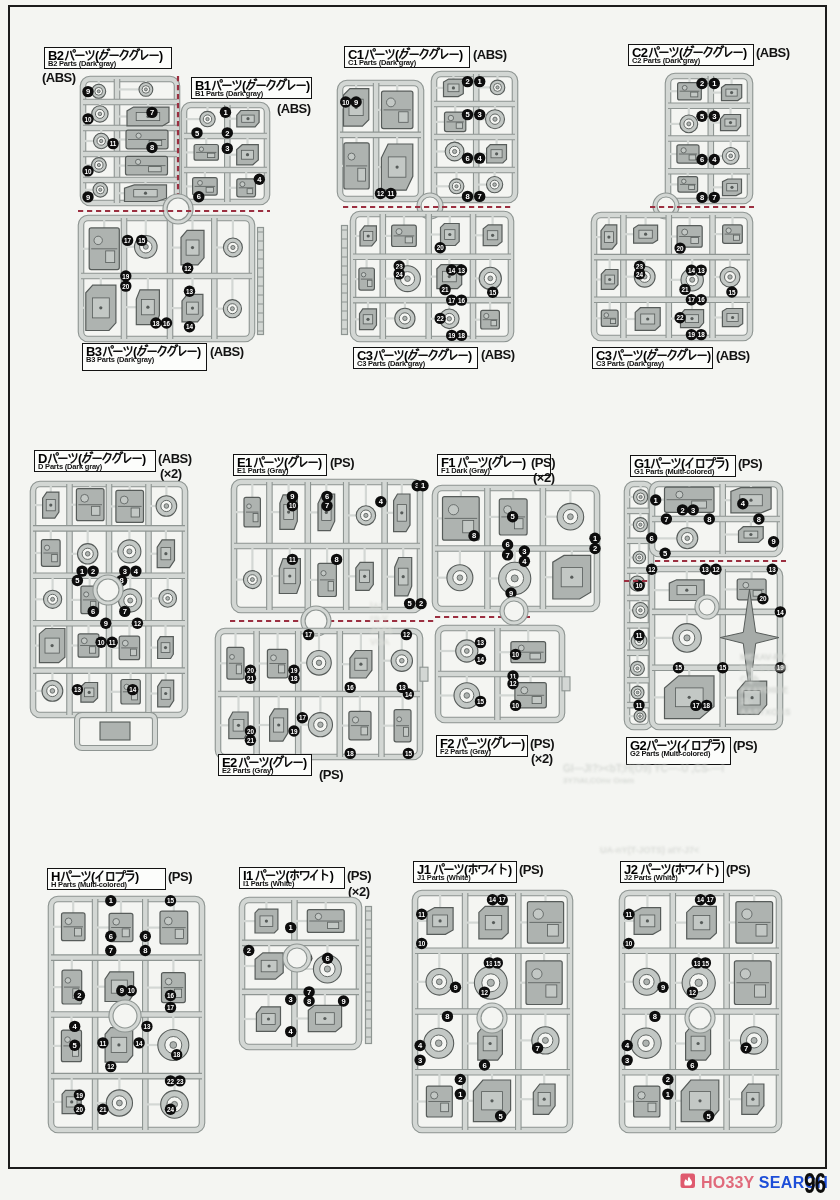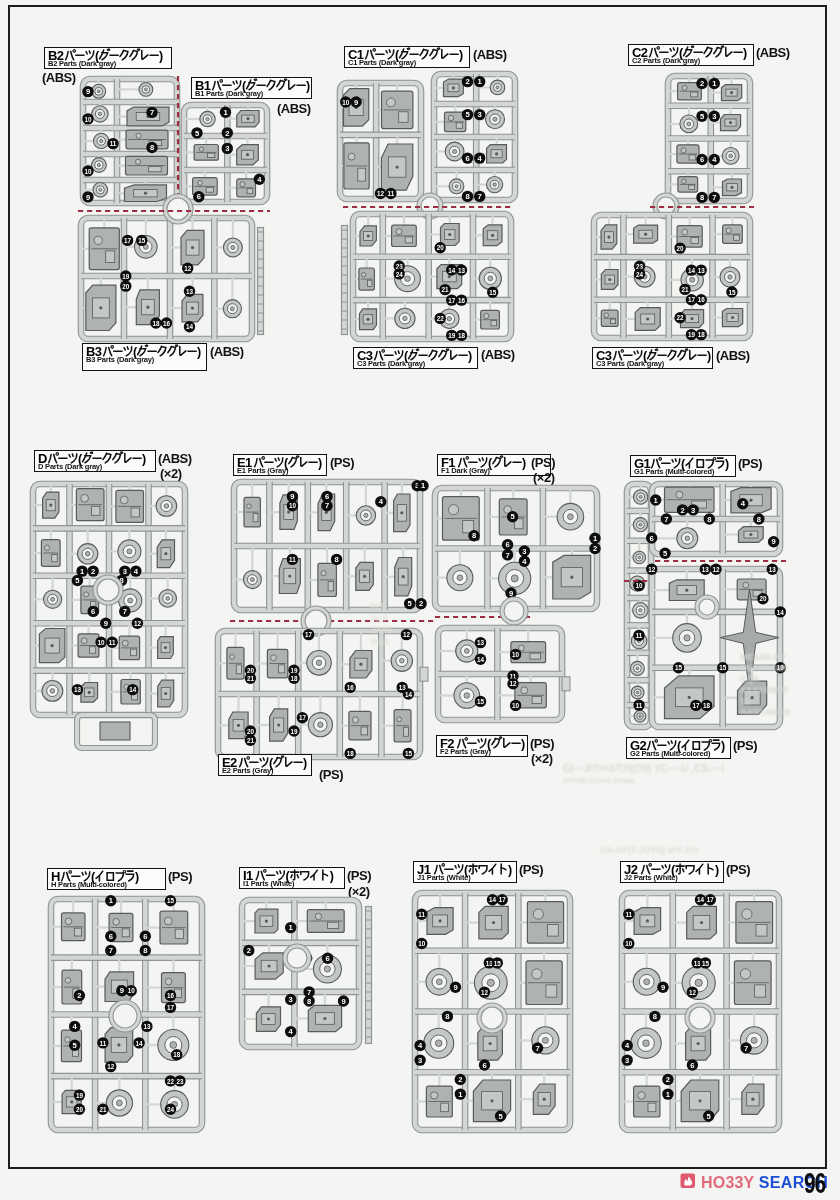--- a/index.html
+++ b/index.html
@@ -1710,21 +1710,21 @@
     <text x="52.9" y="148.0" font-size="6.3" font-weight="bold" fill="#fff" text-anchor="middle" font-family="Liberation Sans,sans-serif">17</text>
     <circle cx="63.6" cy="145.4" r="5.7" fill="#0d0d0d"></circle>
     <text x="63.6" y="148.0" font-size="6.3" font-weight="bold" fill="#fff" text-anchor="middle" font-family="Liberation Sans,sans-serif">18</text>
   </svg>
 
 <svg class="run" style="left:692px;top:592px" width="30" height="30">
     <circle cx="15" cy="15" r="10" fill="#f4f5f2" stroke="#8e9592" stroke-width="5.2"></circle>
     <circle cx="15" cy="15" r="10" fill="none" stroke="#d3d7d4" stroke-width="3"></circle>
   </svg>
 
-<div class="lb" style="left:626px;top:737px;width:105px;height:22px">
+<div class="lb" style="left:626px;top:737px;width:105px;height:28px">
     <svg width="101" height="11.8" style="display:block;overflow:visible" font-family="Liberation Sans,sans-serif">
       <text x="0" y="10.8" font-size="13" font-weight="bold" style="letter-spacing:-0.6px">G2</text>
       <path d="M 20.10,2.50 C 19.70,6.00 18.80,8.80 17.60,10.80" fill="none" stroke="#111" stroke-width="1.55" stroke-linecap="round"></path>
       <path d="M 22.70,2.50 C 23.50,6.00 24.50,8.90 25.70,10.80" fill="none" stroke="#111" stroke-width="1.55" stroke-linecap="round"></path>
       <circle cx="26.2" cy="1.9" r="1.25" fill="none" stroke="#111" stroke-width="1.1"></circle>
       <path d="M 27.80,6.30 L 36.00,6.30" fill="none" stroke="#111" stroke-width="1.55" stroke-linecap="round"></path>
       <path d="M 38.10,2.70 L 39.20,5.00" fill="none" stroke="#111" stroke-width="1.55" stroke-linecap="round"></path>
       <path d="M 41.30,1.90 L 42.20,4.30" fill="none" stroke="#111" stroke-width="1.55" stroke-linecap="round"></path>
       <path d="M 45.70,1.90 C 45.90,5.50 44.30,8.80 40.20,10.90" fill="none" stroke="#111" stroke-width="1.55" stroke-linecap="round"></path>
       <text x="46.9" y="11" font-size="12.5" font-weight="bold">(</text>

